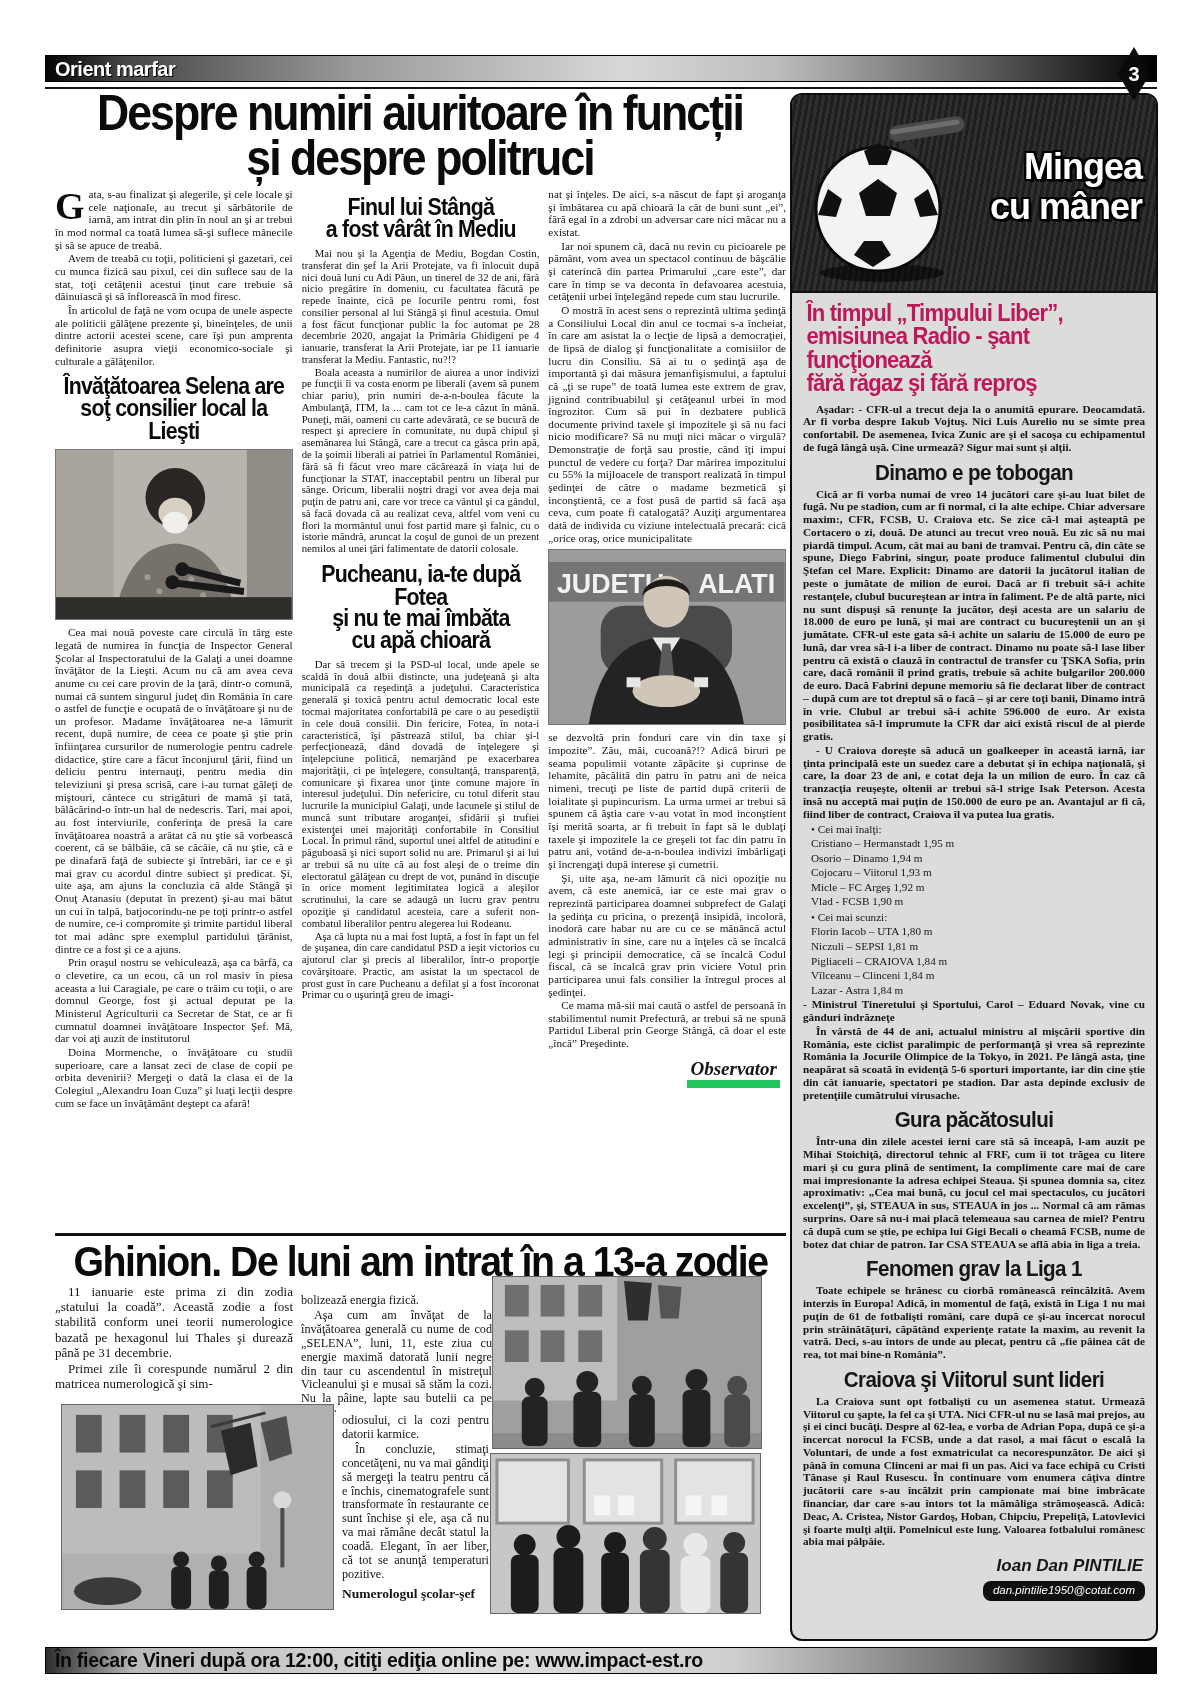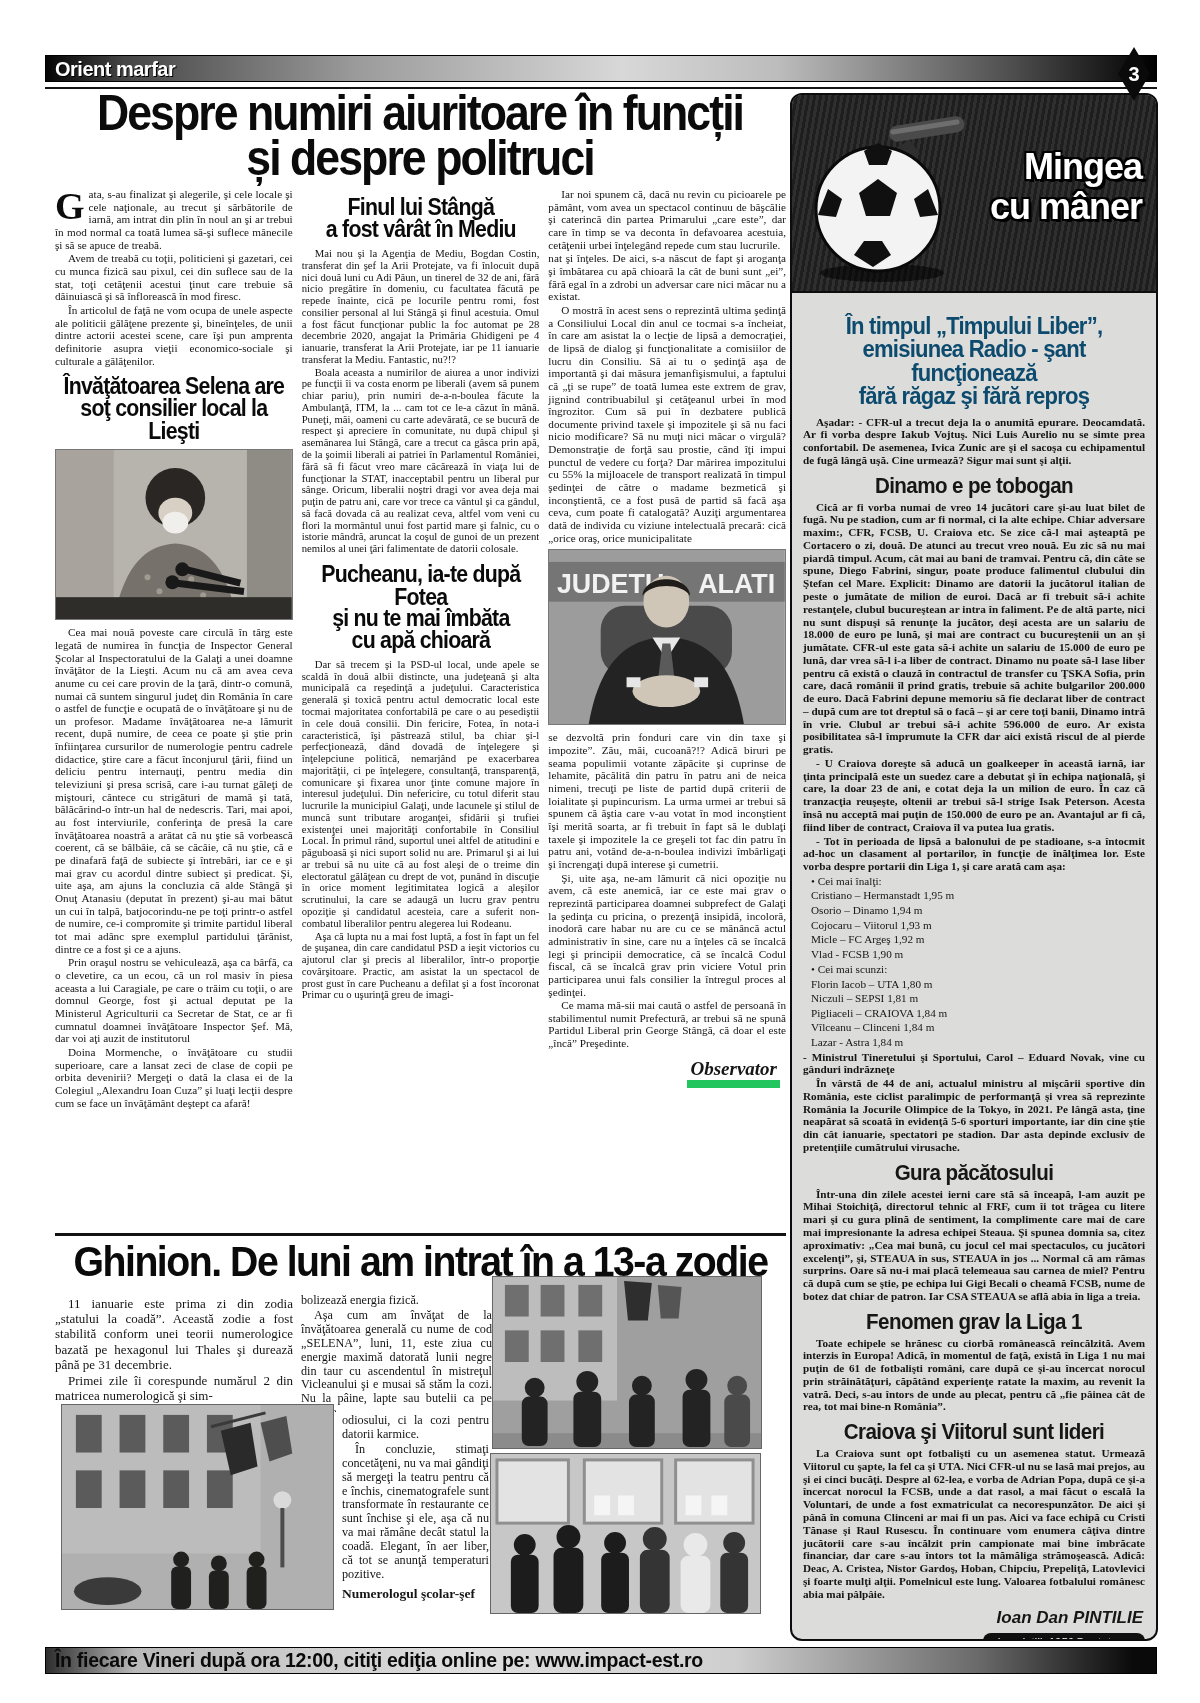--- a/index.html
+++ b/index.html
@@ -74,22 +74,22 @@
   }
   .sb-title{
     position:absolute; right:14px; top:52px; text-align:right; color:#ffffff;
     font:bold 36px/1.12 "Liberation Sans",sans-serif; letter-spacing:-1px;
     text-shadow:3px 3px 0 #000,-2px 2px 0 #000,2px -2px 0 #000,-2px -2px 0 #000;
   }
   .sb-title span{ display:block; }
   .sb-ball{ position:absolute; left:10px; top:10px; }
   .sb-content{ padding:8px 11px 6px 11px; }
   .sb-headline{
-    font:bold 22.5px/1.04 "Liberation Sans",sans-serif; text-align:center;
-    letter-spacing:-0.8px; color:#0c4a6e; margin:14px 0 7px;
+    font:bold 22.5px/1.04 "Liberation Sans",sans-serif; 
+    letter-spacing:-0.8px; color:#be185d; margin:1px 0 7px;
   }
   .sb-headline span{ display:block; transform:scale(0.98,1.05); }
   .sb-p{ font-size:11.2px; line-height:1.14;font-weight:bold; }
   .sb-h{
     font:bold 21px/1 "Liberation Sans",sans-serif; text-align:center;
     letter-spacing:-0.6px; margin:8px 0 5px; transform:scale(0.98,1.06);
   }
   .keeper-list{
     white-space:pre-line; font-family:"Liberation Serif",serif; font-size:11.2px;
     line-height:1.3; margin:1px 0 1px 8px; text-align:left;
@@ -103,21 +103,21 @@
   
   .bottom{
     position:absolute; left:55px; top:1233px; width:731px; height:409px;
     border-top:3px solid #121212;
   }
   .bottom-headline{
     padding-top:5px; text-align:center; font:bold 40px/1 "Liberation Sans",sans-serif;
     letter-spacing:-1.5px; color:#0a0a0a; transform:scale(0.98,1.08);
   }
   .babs{ position:absolute; overflow:hidden; }
-  .b-colA{ left:0; top:60px; width:238px; height:124px; }
+  .b-colA{ left:0; top:48px; width:238px; height:124px; }
   .b-colA .bt{ font-size:13px; line-height:1.17; }
   .b-colB{ left:246px; top:58px; width:191px; height:118px; }
   .b-colB .bt{ font-size:12.2px; line-height:1.14; }
   .b-colC{ left:287px; top:178px; width:147px; height:212px; }
   .b-colC .bt{ font-size:12.2px; line-height:1.14; }
   .b-sig{ font:bold 13.5px "Liberation Serif",serif; margin-top:4px; }
   .b-photoM1{ left:437px; top:40px; width:270px; height:173px; border:1px solid #666; }
   .b-photoL { left:6px;  top:168px; width:273px; height:206px; border:1px solid #666; }
   .b-photoM2{ left:435px; top:217px; width:271px; height:161px; border:1px solid #666; }
   .babs svg{ display:block; width:100%; height:100%; }
@@ -198,22 +198,22 @@
       <h2 class="subhead">
         <span>Pucheanu, ia-te după Fotea</span>
         <span>şi nu te mai îmbăta</span>
         <span>cu apă chioară</span>
       </h2>
       <p class="bt">Dar să trecem şi la PSD-ul local, unde apele se scaldă în două albii distincte, una judeţeană şi alta municipală ca reşedinţă a judeţului. Caracteristica generală şi toxică pentru actul democratic local este tocmai majoritatea confortabilă pe care o au pesediştii în cele două consilii. Din fericire, Fotea, în nota-i caracteristică, îşi păstrează stilul, ba chiar şi-l perfecţionează, dând dovadă de înţelegere şi înţelepciune politică, nemarjând pe exacerbarea majorităţii, ci pe înţelegere, consultanţă, transparenţă, comunicare şi fixarea unor ţinte comune majore în interesul judeţului. Din nefericire, cu totul diferit stau lucrurile la municipiul Galaţi, unde lacunele şi stilul de muncă sunt tributare aroganţei, sfidării şi trufiei existenţei unei majorităţi confortabile în Consiliul Local. În primul rând, suportul unei altfel de atitudini e păguboasă şi nici suport solid nu are. Primarul şi ai lui ar trebui să nu uite că au fost aleşi de o treime din electoratul gălăţean cu drept de vot, punând în discuţie în orice moment legitimitatea logică a aleşilor scrutinului, la care se adaugă un lucru grav pentru opoziţie şi candidatul acesteia, care a suferit non-combatul liberalilor pentru alegerea lui Rodeanu.</p>
       <p class="bt">Aşa că lupta nu a mai fost luptă, a fost în fapt un fel de şuşanea, din care candidatul PSD a ieşit victorios cu ajutorul clar şi precis al liberalilor, într-o proporţie covârşitoare. Practic, am asistat la un spectacol de prost gust în care Pucheanu a defilat şi a fost încoronat Primar cu o uşurinţă greu de imagi-</p>
     </div>
 
     <div class="col col--c3">
+      <p class="bt nofirst">nat şi înţeles. De aici, s-a născut de fapt şi aroganţa şi îmbătarea cu apă chioară la cât de buni sunt „ei”, fără egal în a zdrobi un adversar care nici măcar nu a existat.</p>
       <p class="bt">Iar noi spunem că, dacă nu revin cu picioarele pe pământ, vom avea un spectacol continuu de băşcălie şi caterincă din partea Primarului „care este”, dar care în timp se va deconta în defavoarea acestuia, cetăţenii urbei înţelegând repede cum stau lucrurile.</p>
-      <p class="bt nofirst">nat şi înţeles. De aici, s-a născut de fapt şi aroganţa şi îmbătarea cu apă chioară la cât de buni sunt „ei”, fără egal în a zdrobi un adversar care nici măcar nu a existat.</p>
       <p class="bt">O mostră în acest sens o reprezintă ultima şedinţă a Consiliului Local din anul ce tocmai s-a încheiat, în care am asistat la o lecţie de lipsă a democraţiei, de lipsă de dialog şi funcţionalitate a comisiilor de lucru din Consiliu. Să ai tu o şedinţă aşa de importantă şi dai măsura jemanfişismului, a faptului că „ţi se rupe” de toată lumea este extrem de grav, jignind contribuabilul şi cetăţeanul urbei în mod îngrozitor. Cum să pui în dezbatere publică documente privind taxele şi impozitele şi să nu faci nicio modificare? Să nu muţi nici măcar o virgulă? Demonstraţie de forţă sau prostie, când îţi impui punctul de vedere cu forţa? Dar mărirea impozitului cu 55% la mijloacele de transport realizată în timpul şedinţei de către o madame bezmetică şi inconştientă, ce a fost pusă de partid să facă aşa ceva, cum poate fi catalogată? Auziţi argumentarea dată de individa cu viziune intelectuală precară: cică „orice oraş, orice municipalitate</p>
       <figure class="ph">
         <svg viewBox="0 0 237 175" preserveAspectRatio="none">
           <rect width="237" height="175" fill="#9c9c9c"></rect>
           <rect y="12" width="237" height="40" fill="#757575"></rect>
           <text x="8" y="43" font-family="Liberation Sans, sans-serif" font-size="27" font-weight="bold" fill="#f2f2f2">JUDETU</text>
           <text x="150" y="43" font-family="Liberation Sans, sans-serif" font-size="27" font-weight="bold" fill="#f2f2f2">ALATI</text>
           <rect x="52" y="56" width="132" height="70" rx="24" fill="#4a4a4a"></rect>
           <path d="M40 175 C52 105 85 88 118 88 C151 88 184 105 196 175 Z" fill="#232323"></path>
           <ellipse cx="118" cy="52" rx="23" ry="26" fill="#cfc6b8"></ellipse>
@@ -259,21 +259,20 @@
     <div class="sb-content">
       <h2 class="sb-headline">
         <span>În timpul „Timpului Liber”,</span>
         <span>emisiunea Radio - şant funcţionează</span>
         <span>fără răgaz şi fără reproş</span>
       </h2>
       <p class="bt sb-p">Aşadar: - CFR-ul a trecut deja la o anumită epurare. Deocamdată. Ar fi vorba despre Iakub Vojtuş. Nici Luis Aurelio nu se simte prea confortabil. De asemenea, Ivica Zunic are şi el sacoşa cu echipamentul de fugă lângă uşă. Cine urmează? Sigur mai sunt şi alţii.</p>
       <h3 class="sb-h">Dinamo e pe tobogan</h3>
       <p class="bt sb-p">Cică ar fi vorba numai de vreo 14 jucători care şi-au luat bilet de fugă. Nu pe stadion, cum ar fi normal, ci la alte echipe. Chiar adversare maxim:, CFR, FCSB, U. Craiova etc. Se zice că-l mai aşteaptă pe Cortacero o zi, două. De atunci au trecut vreo nouă. Eu zic să nu mai piardă timpul. Acum, cât mai au bani de tramvai. Pentru că, din câte se spune, Diego Fabrini, singur, poate produce falimentul clubului din Ştefan cel Mare. Explicit: Dinamo are datorii la jucătorul italian de peste o jumătate de milion de euroi. Dacă ar fi trebuit să-i achite restanţele, clubul bucureştean ar intra în faliment. Pe de altă parte, nici nu sunt dispuşi să renunţe la jucător, deşi acesta are un salariu de 18.000 de euro pe lună, şi mai are contract cu bucureştenii un an şi jumătate. CFR-ul este gata să-i achite un salariu de 15.000 de euro pe lună, dar vrea să-l i-a liber de contract. Dinamo nu poate să-l lase liber pentru că există o clauză în contractul de transfer cu ŢSKA Sofia, prin care, dacă românii îl prind gratis, trebuie să achite bulgarilor 200.000 de euro. Dacă Fabrini depune memoriu să fie declarat liber de contract – după cum are tot dreptul să o facă – şi ar cere toţi banii,  Dinamo intră în vrie. Clubul ar trebui să-i achite 596.000 de euro. Ar exista posibilitatea să-l împrumute la CFR dar aici există riscul de al pierde gratis.</p>
       <p class="bt sb-p"><b>- U Craiova doreşte să aducă un goalkeeper în această iarnă,</b><span> iar ţinta principală este un suedez care a debutat şi în echipa naţională, şi care, la doar 23 de ani, e cotat deja la un milion de euro. În caz că tranzacţia reuşeşte, oltenii ar trebui să-l strige Isak Peterson. Acesta însă nu acceptă mai puţin de 150.000 de euro pe an. Avantajul ar fi că, fiind liber de contract, Craiova îl va putea lua gratis.</span></p>
-      <p class="bt sb-p"><b>- Tot în perioada de lipsă a balonului de pe stadioane, s-a întocmit ad-hoc un clasament al portarilor, în funcţie de înălţimea lor.</b><span> Este vorba despre portarii din Liga 1, şi care arată cam aşa:</span></p>
       <div class="keeper-list">• Cei mai înalţi:
 Cristiano – Hermanstadt 1,95 m
 Osorio – Dinamo 1,94 m
 Cojocaru – Viitorul 1,93 m
 Micle – FC Argeş 1,92 m
 Vlad -  FCSB 1,90 m</div>
       <div class="keeper-list">• Cei mai scunzi:
 Florin Iacob – UTA 1,80 m
 Niczuli – SEPSI 1,81 m
 Pigliaceli – CRAIOVA 1,84 m

